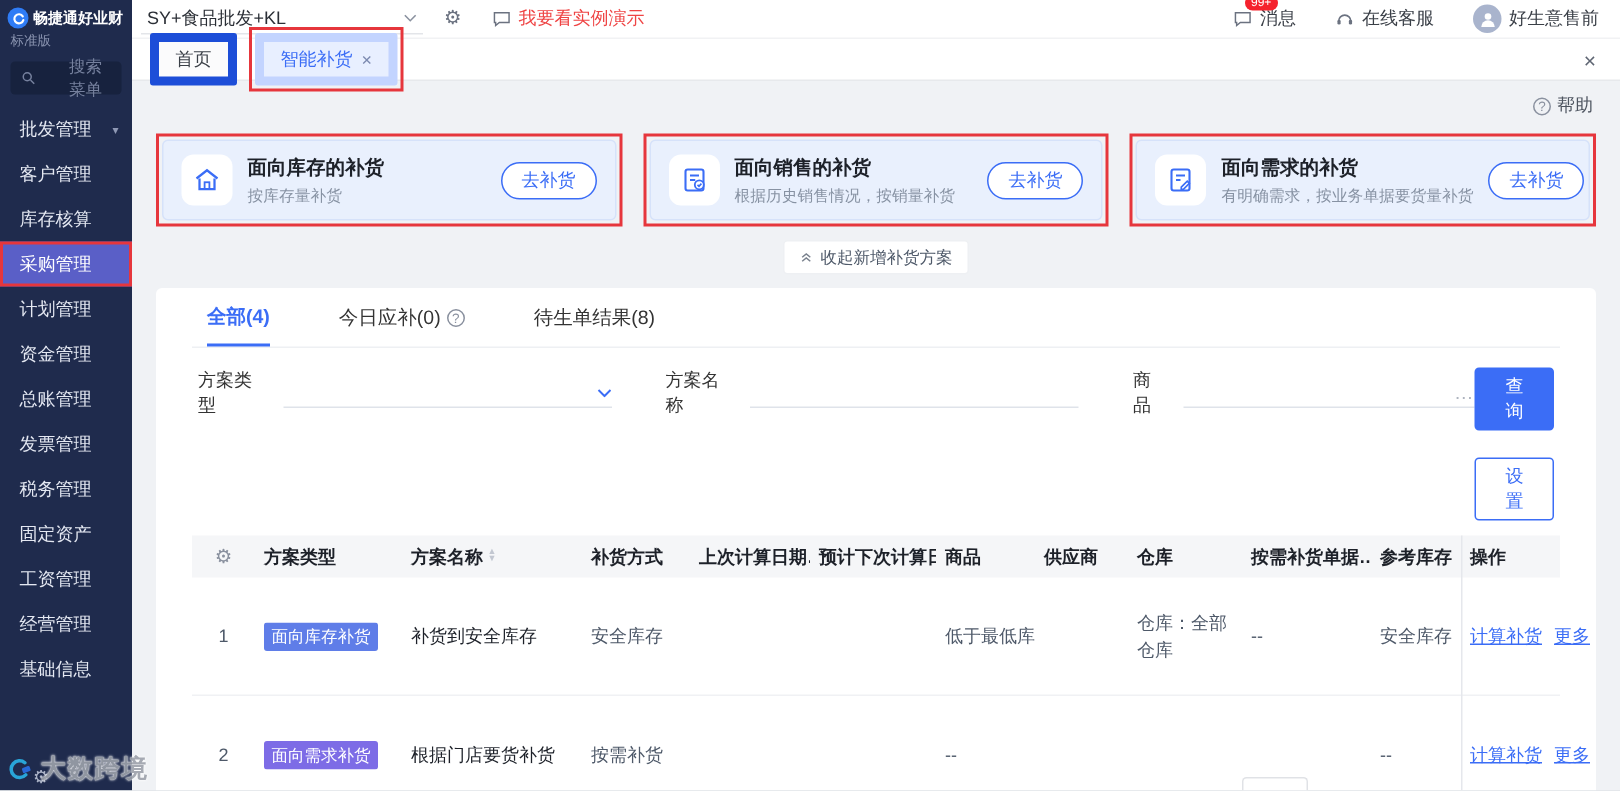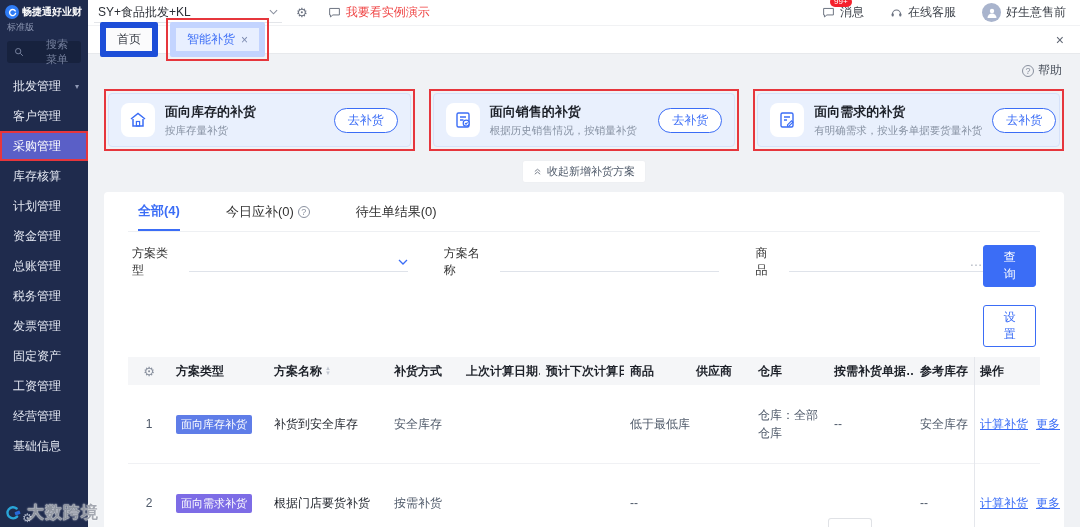--- a/index.html
+++ b/index.html
@@ -151,40 +151,40 @@
     </div>
 
     <nav class="menu">
       <div class="menu-item">
         <span>批发管理</span>
         <span class="caret">▾</span>
       </div>
       <div class="menu-item">
         <span>客户管理</span>
       </div>
+      <div class="menu-item">
+        <span>库存核算</span>
+      </div>
       <div class="menu-item active">
         <span>采购管理</span>
       </div>
       <div class="menu-item">
-        <span>库存核算</span>
-      </div>
-      <div class="menu-item">
         <span>计划管理</span>
       </div>
       <div class="menu-item">
         <span>资金管理</span>
       </div>
       <div class="menu-item">
         <span>总账管理</span>
       </div>
       <div class="menu-item">
+        <span>发票管理</span>
+      </div>
+      <div class="menu-item">
         <span>税务管理</span>
-      </div>
-      <div class="menu-item">
-        <span>发票管理</span>
       </div>
       <div class="menu-item">
         <span>固定资产</span>
       </div>
       <div class="menu-item">
         <span>工资管理</span>
       </div>
       <div class="menu-item">
         <span>经营管理</span>
       </div>
@@ -331,21 +331,21 @@
     <section class="panel">
       <div class="ptabs">
         <div class="ptab active">
           <span>全部(4)</span>
         </div>
         <div class="ptab">
           <span>今日应补(0)</span>
           <span class="qcircle">?</span>
         </div>
         <div class="ptab">
-          <span>待生单结果(0)</span>
+          <span>待生单结果(8)</span>
         </div>
       </div>
 
       <div class="filters">
         <div class="ffield">
           <span class="flabel">方案类型</span>
           <div class="finput">
             <span>
               <svg width="10" height="6" viewBox="0 0 10 6">
                   <path d="M1 1l4 4 4-4" fill="none" stroke="currentColor" stroke-width="1.3"></path>

